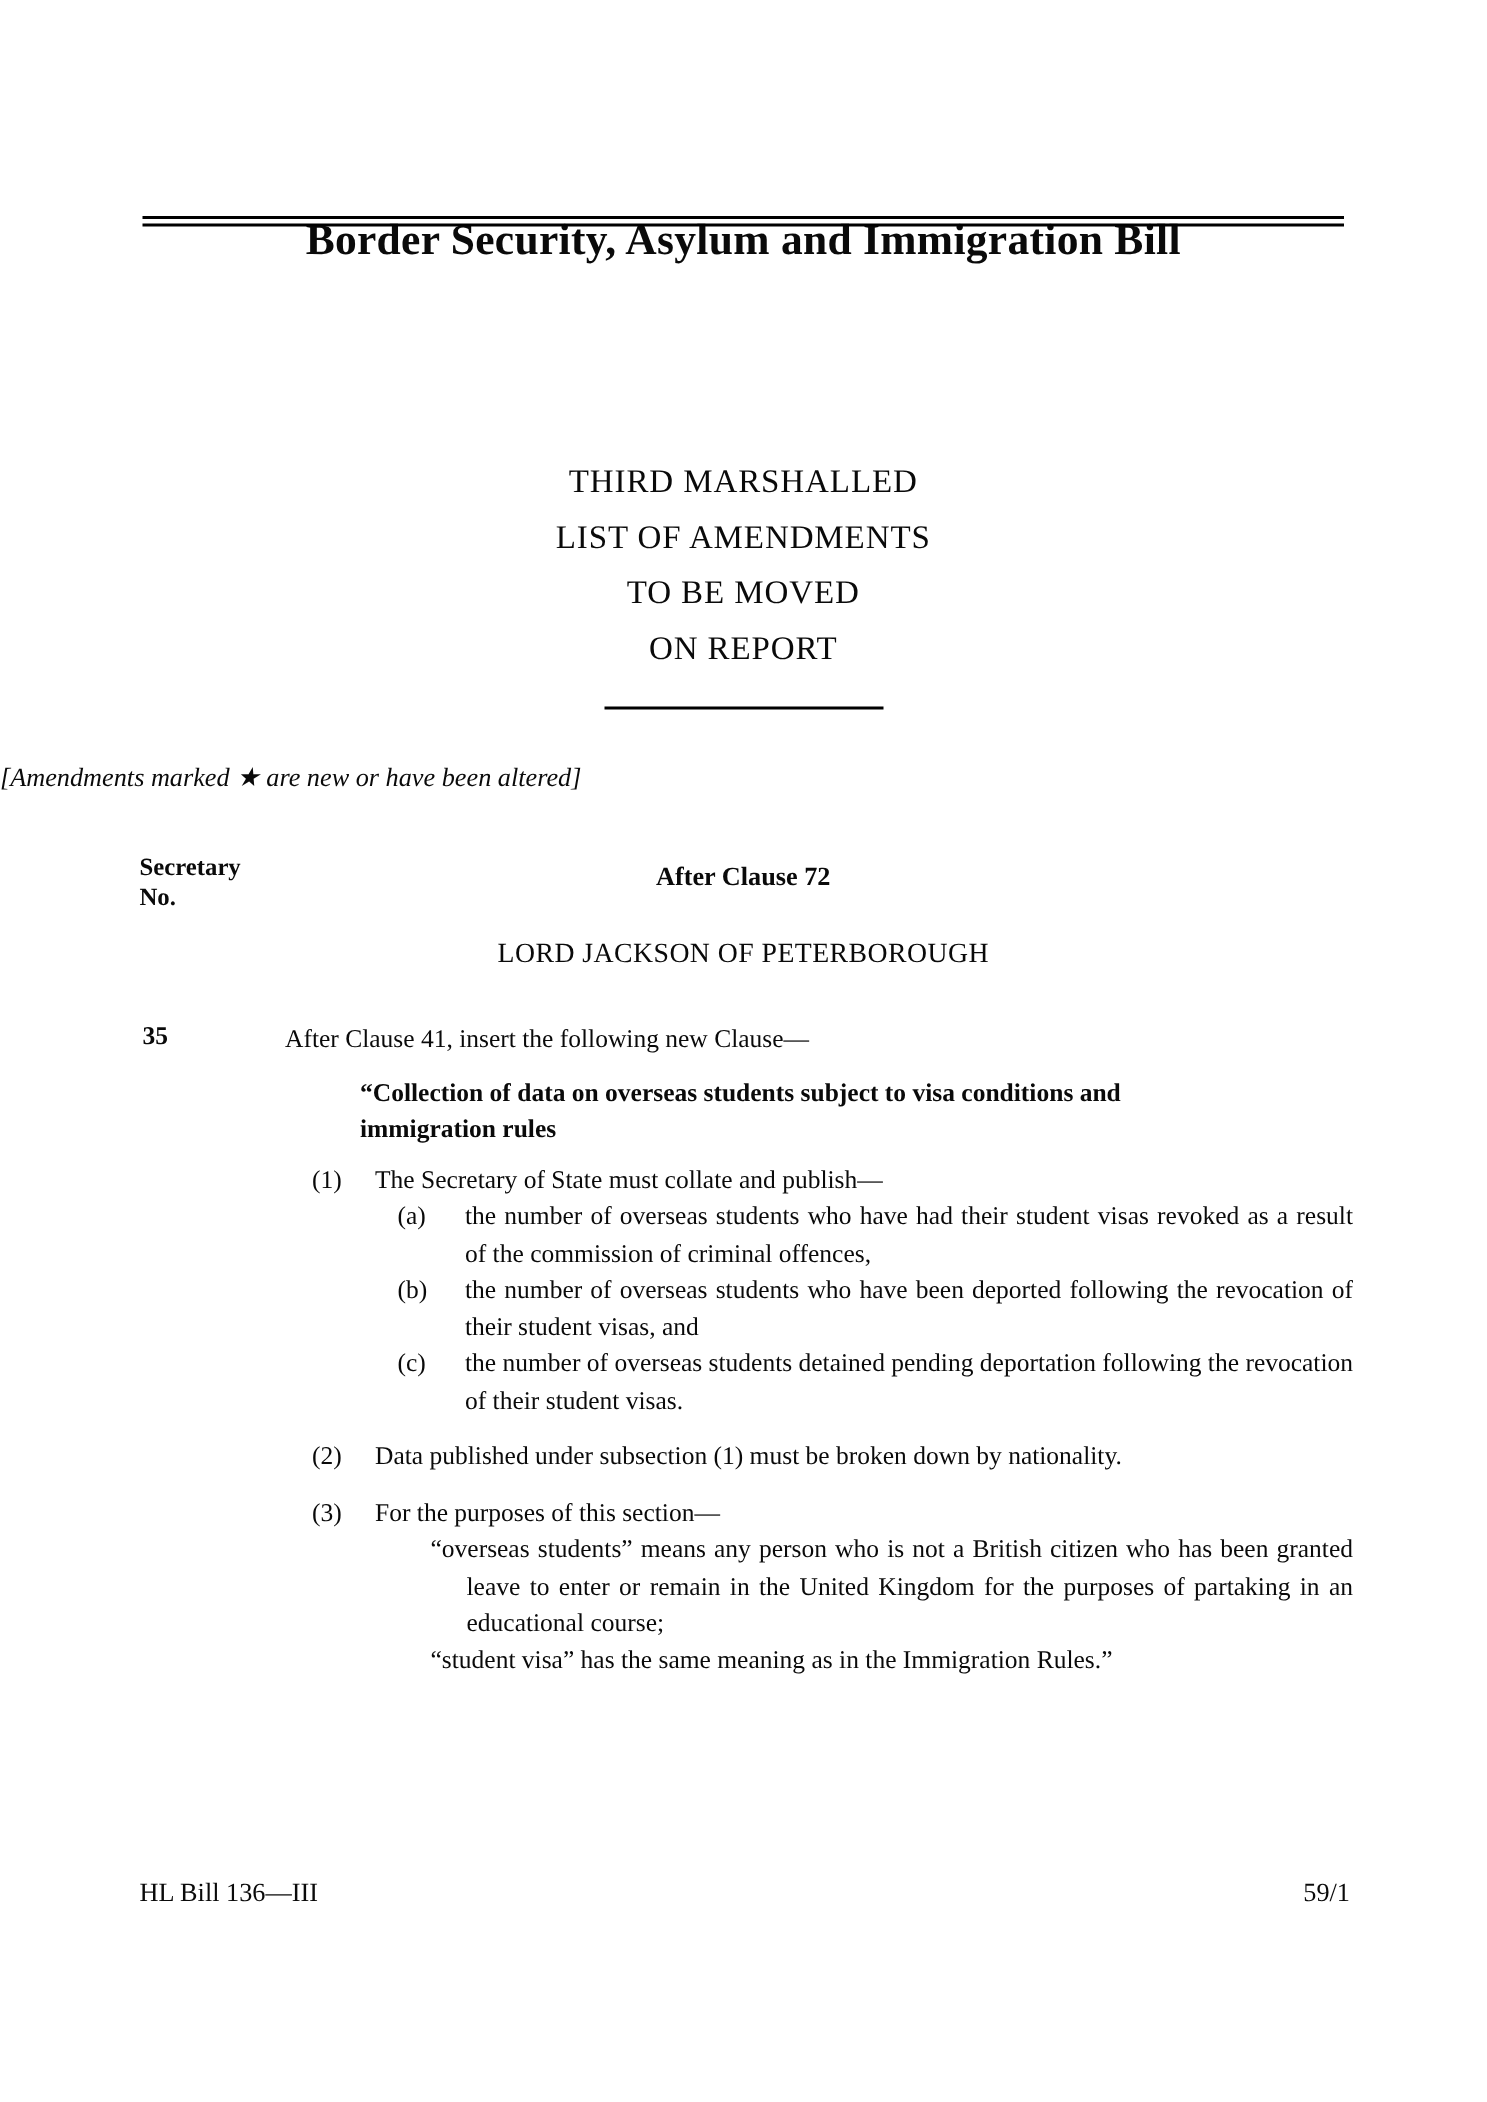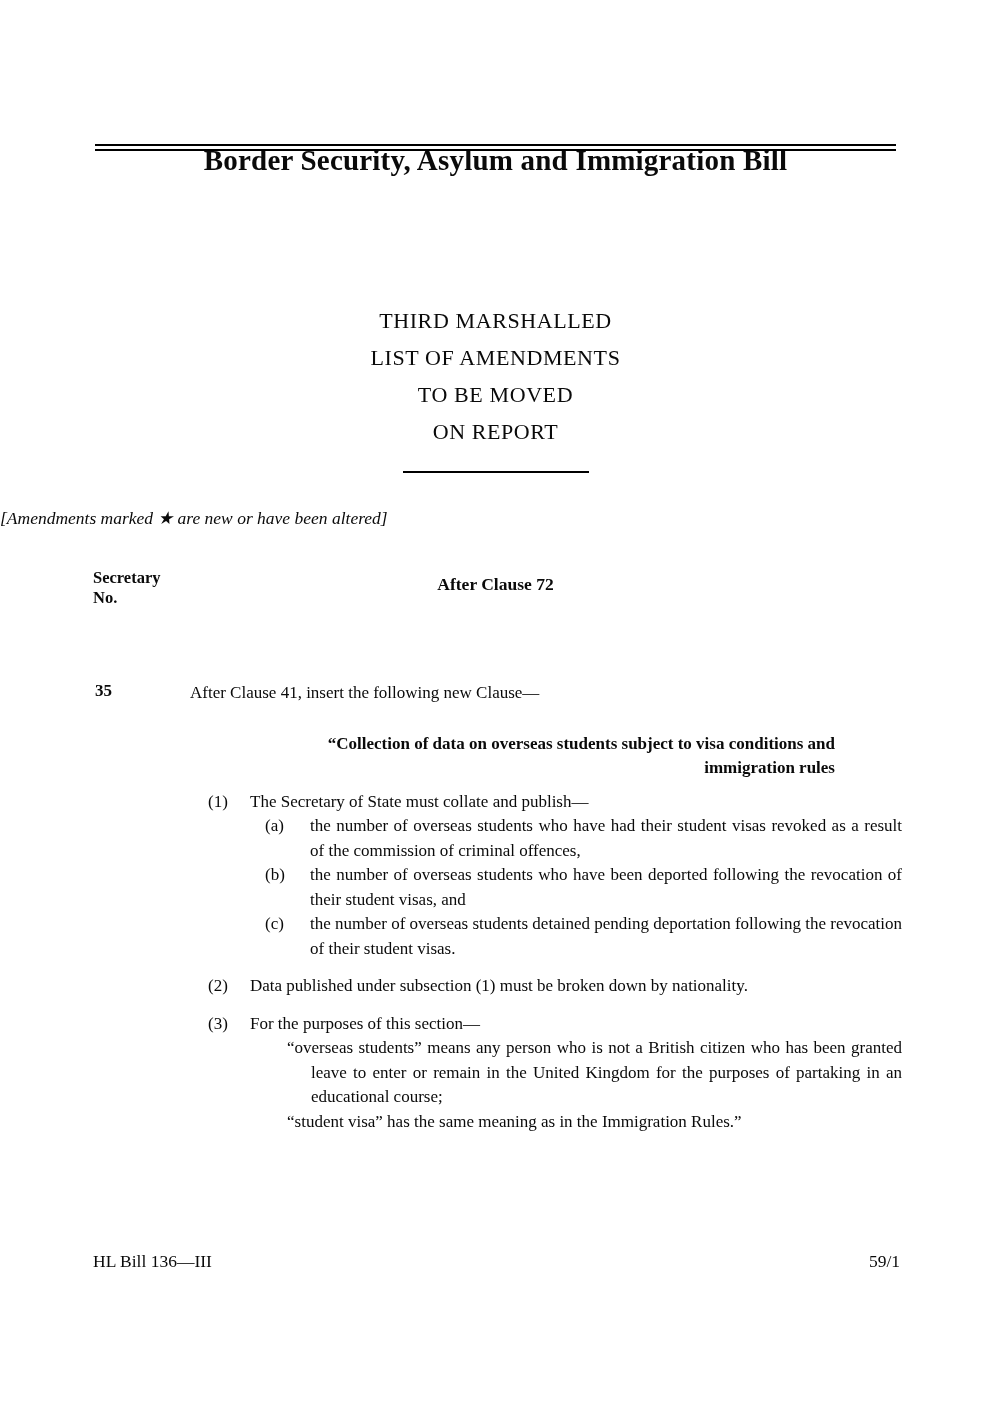--- a/index.html
+++ b/index.html
@@ -107,25 +107,24 @@
   }
   .amendment-body {
     position: absolute;
     top: 681px;
     left: 190px;
     width: 712px;
     font-size: 17px;
     line-height: 24.5px;
   }
   .clause-title {
-    margin-top: 26px;
+    margin-top: 11px;
     margin-left: 50px;
     width: 595px;
     font-weight: 700;
-    text-align: right;
   }
   .subsection {
     position: relative;
     margin-left: 60px;
     margin-top: 9px;
   }
   .subsection.spaced {
     margin-top: 13px;
   }
   .sub-num {
@@ -185,20 +184,21 @@
 
   <div class="marker-note">[Amendments marked ★ are new or have been altered]</div>
 
   <div class="col-label">
     <div>Secretary</div>
     <div>No.</div>
   </div>
 
   <div class="section-heading">After Clause 72</div>
 
+  <div class="mover-name">LORD JACKSON OF PETERBOROUGH</div>
 
   <div class="amendment-number">35</div>
 
   <div class="amendment-body">
 
     <div class="instruction">After Clause 41, insert the following new Clause—</div>
 
     <div class="clause-title">“Collection of data on overseas students subject to visa conditions and immigration rules</div>
 
     <div class="subsection">

